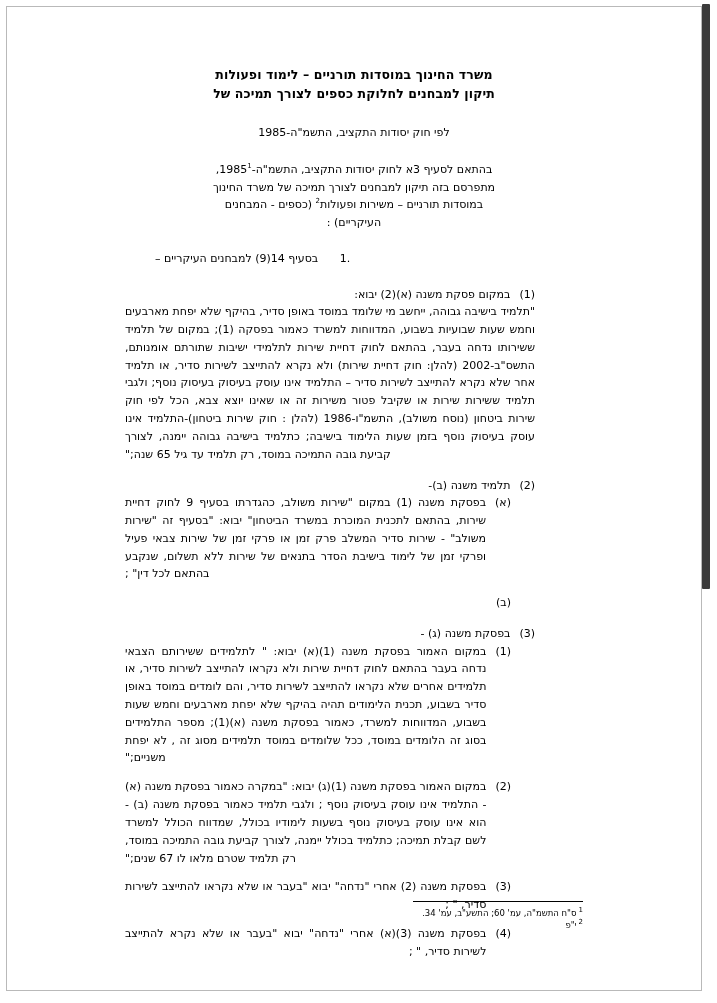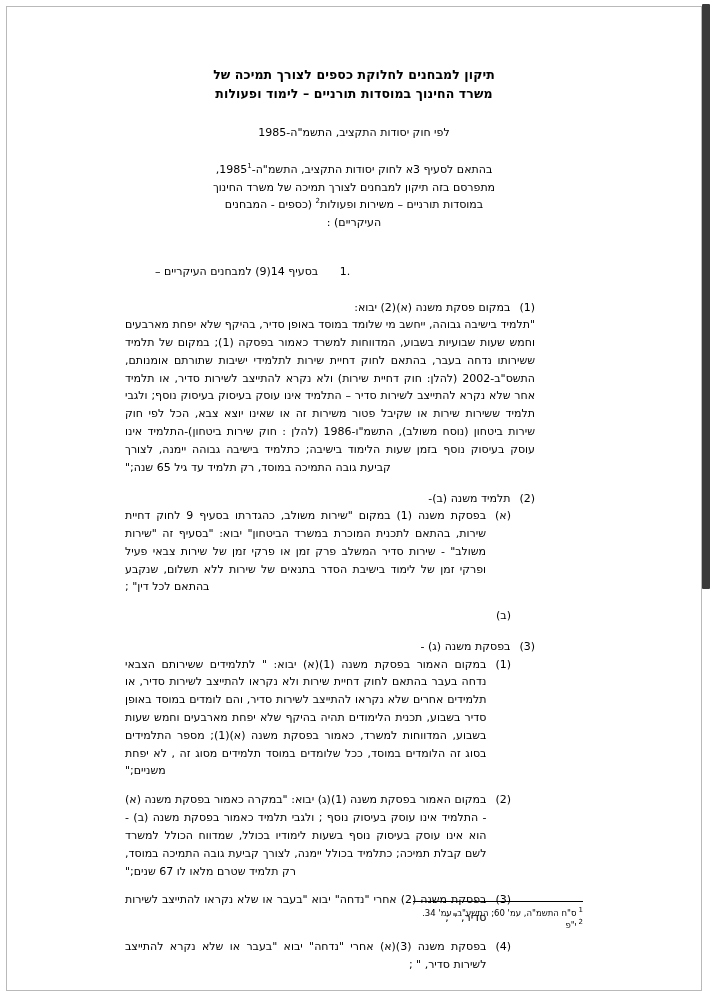--- a/index.html
+++ b/index.html
@@ -81,21 +81,21 @@
     text-align: center;
     color: #000;
     margin: 0 0 22px 0;
   }
 
   .intro-block {
     font-size: 11px;
     line-height: 1.62;
     text-align: center;
     color: #000;
-    margin: 0 0 31px 0;
+    margin: 0 0 18px 0;
   }
   .intro-block .i-line { display: block; }
 
   .sup {
     font-size: 7px;
     vertical-align: super;
     line-height: 0;
   }
 
   .section-heading {
@@ -185,22 +185,22 @@
 </style>
 </head>
 <body>
 
 <div class="viewer">
 
   <div class="page-sheet">
     <div class="page-inner">
 
       <h1 class="doc-title">
+        <span class="t-line">משרד החינוך במוסדות תורניים – לימוד ופעולות</span>
         <span class="t-line">תיקון למבחנים לחלוקת כספים לצורך תמיכה של</span>
-        <span class="t-line">משרד החינוך במוסדות תורניים – לימוד ופעולות</span>
       </h1>
 
       <div class="doc-subtitle">לפי חוק יסודות התקציב, התשמ"ה-1985</div>
 
       <div class="intro-block">
         <span class="i-line"><span>בהתאם לסעיף 3א לחוק יסודות התקציב, התשמ"ה-1985</span><span class="sup">1</span>,</span>
         <span class="i-line">מתפרסם בזה תיקון למבחנים לצורך תמיכה של משרד החינוך</span>
         <span class="i-line"><span>במוסדות תורניים – משירות ופעולות</span><span class="sup">2</span><span> (כספים - המבחנים</span></span>
         <span class="i-line">העיקריים) :</span>
       </div>

